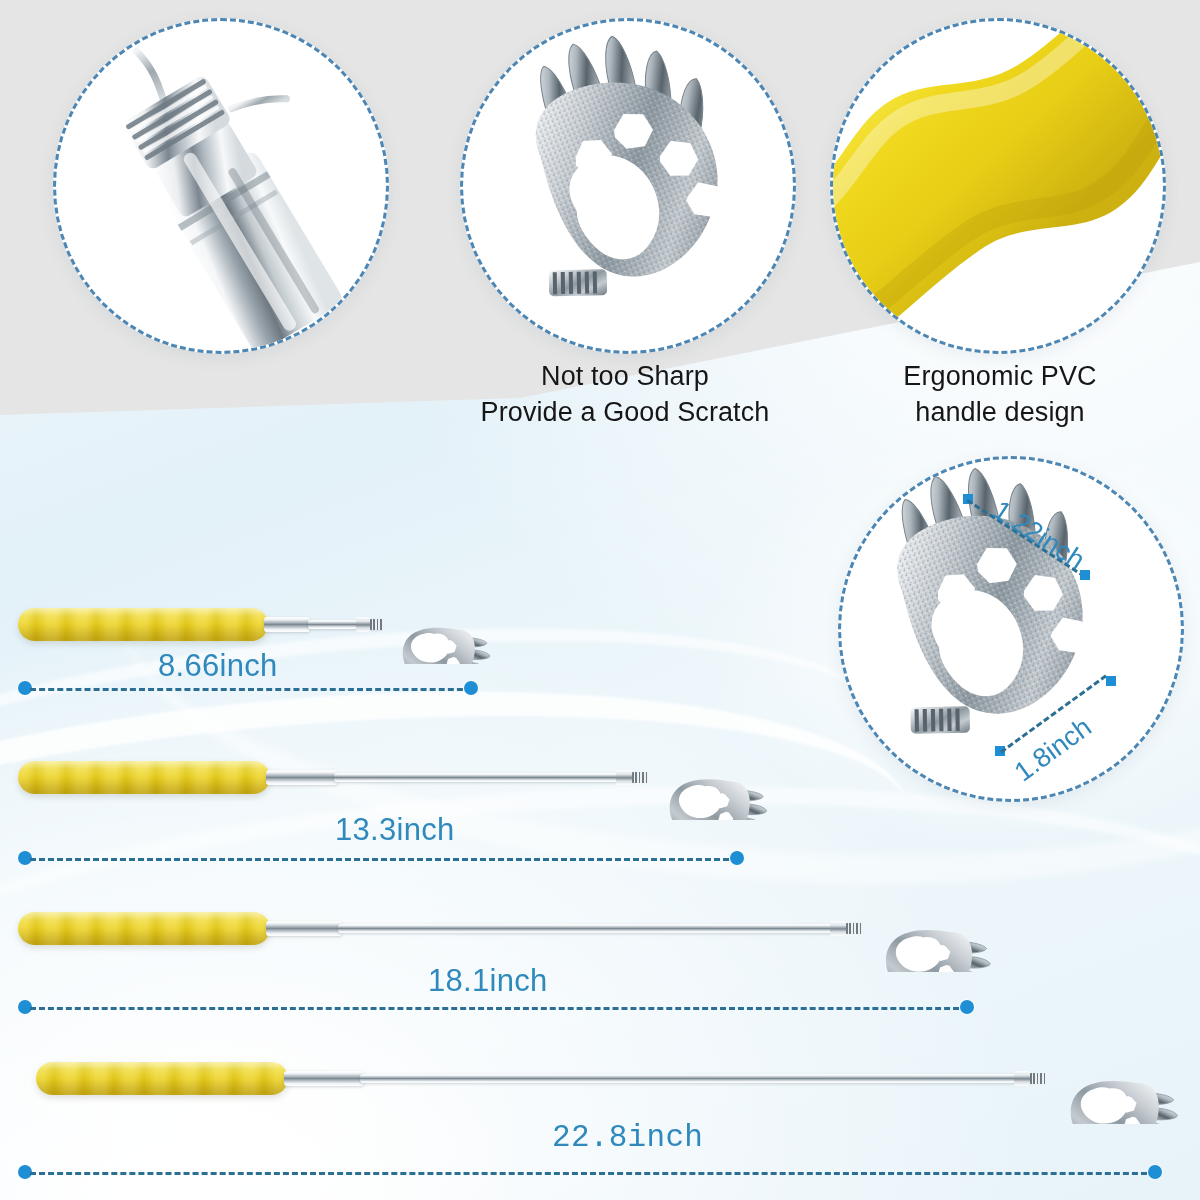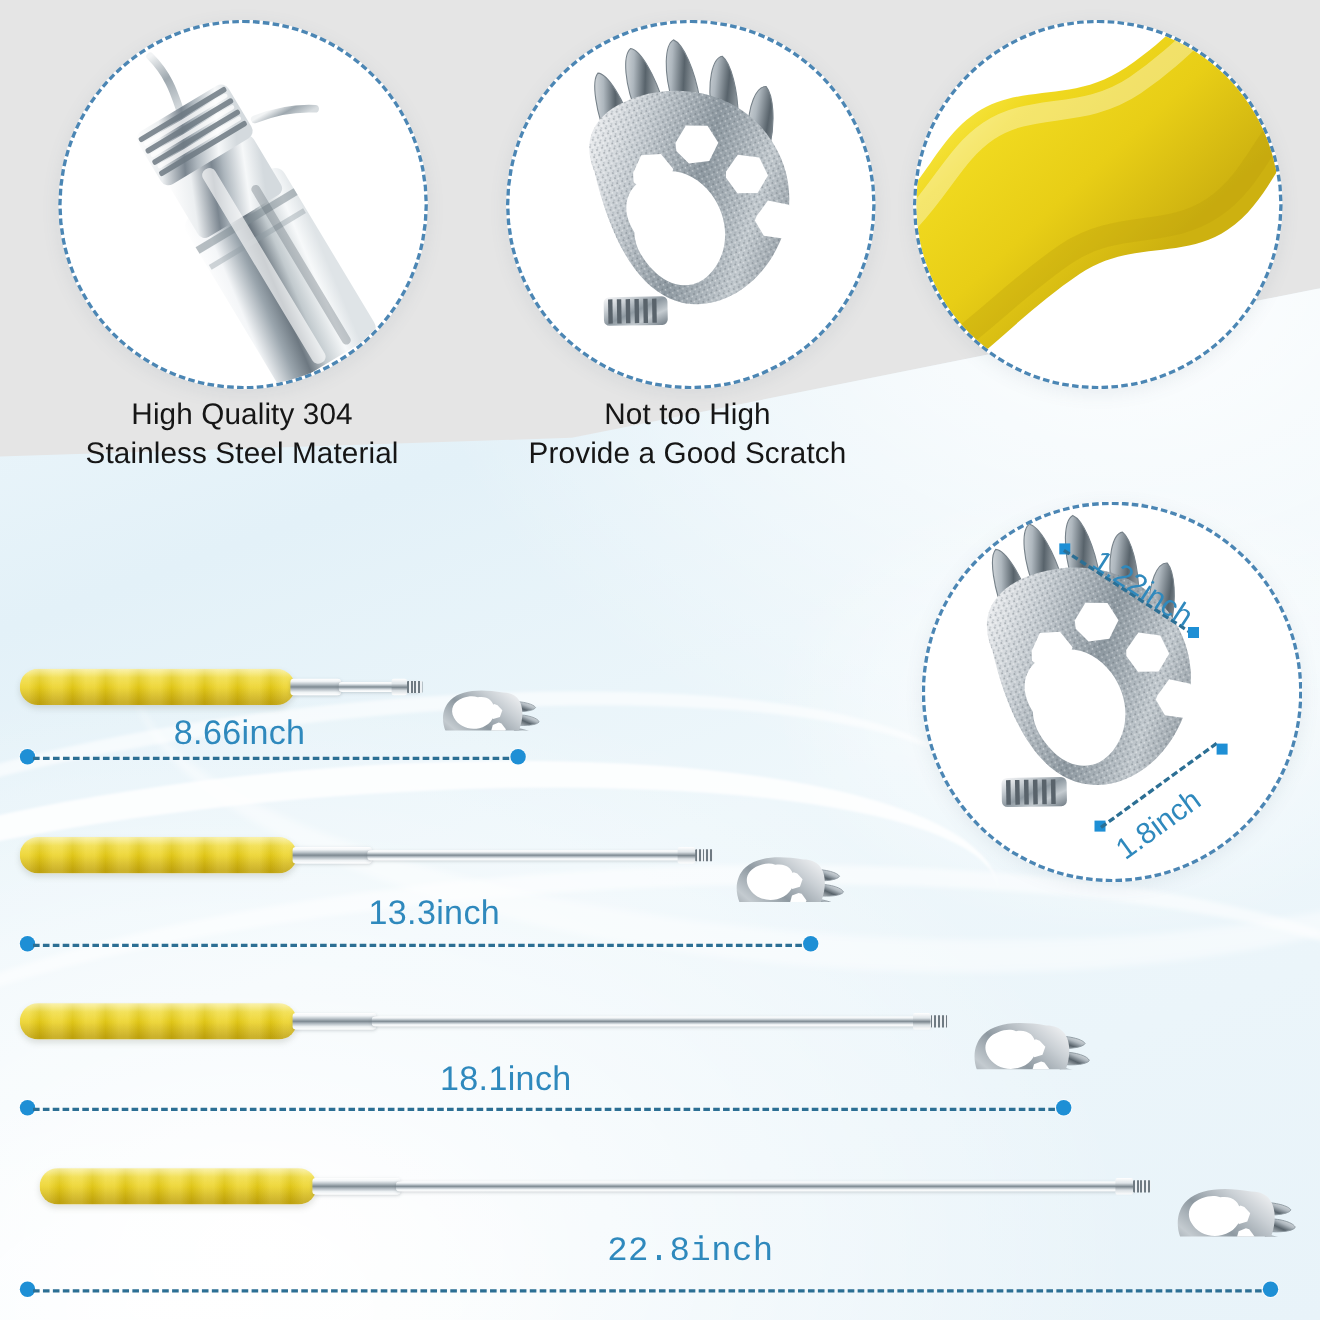--- a/index.html
+++ b/index.html
@@ -161,22 +161,20 @@
             <rect x="116" y="82" width="88" height="4" rx="2"></rect>
             <rect x="116" y="94" width="88" height="4" rx="2"></rect>
           </g>
         </g>
 
         <rect x="146" y="120" width="13" height="205" fill="#ffffff" opacity=".65" rx="6"></rect>
         <rect x="178" y="155" width="8" height="168" fill="#5f6a72" opacity=".35" rx="4"></rect>
       </g>
     </svg>
   </div>
-  <div class="feat-caption" style="left:60px; top:358px; width:320px;">High Quality 304
-Stainless Steel Material</div>
 
   <div class="feat-circle" style="left:460px; top:18px; width:330px; height:330px;">
     <svg class="paw-svg" width="330" height="330" viewBox="0 0 330 330">
       <defs>
         <linearGradient id="pawMetal" x1="0" y1="0" x2="1" y2="1">
           <stop offset="0%" stop-color="#fbfbfc"></stop>
           <stop offset="25%" stop-color="#c9cfd4"></stop>
           <stop offset="50%" stop-color="#8e99a1"></stop>
           <stop offset="72%" stop-color="#c4cbd0"></stop>
           <stop offset="100%" stop-color="#6f7a83"></stop>
@@ -238,21 +236,21 @@
             <rect x="64" y="234" width="4" height="22"></rect>
             <rect x="72" y="234" width="4" height="22"></rect>
             <rect x="80" y="234" width="4" height="22"></rect>
             <rect x="88" y="234" width="4" height="22"></rect>
             <rect x="96" y="234" width="4" height="22"></rect>
           </g>
         </g>
       </g>
     </svg>
   </div>
-  <div class="feat-caption" style="left:460px; top:358px; width:330px;">Not too High
+  <div class="feat-caption" style="left:460px; top:358px; width:330px;">Not too Sharp
 Provide a Good Scratch</div>
 
   <div class="feat-circle" style="left:830px; top:18px; width:330px; height:330px;">
     <svg width="330" height="330" viewBox="0 0 330 330">
       <defs>
         <linearGradient id="hy" x1="0" y1="0" x2="0.3" y2="1">
           <stop offset="0%" stop-color="#f7e84a"></stop>
           <stop offset="22%" stop-color="#f0d91f"></stop>
           <stop offset="58%" stop-color="#e8ce16"></stop>
           <stop offset="100%" stop-color="#cdb110"></stop>
@@ -265,20 +263,22 @@
                  C306,76 340,64 380,62
                  L380,214
                  C330,214 300,250 250,250
                  C200,250 172,208 116,208
                  C62,208 10,220 -40,222 Z" fill="url(#hy)"></path>
         <path d="M-40,88 C40,88 72,54 120,54 C168,54 196,94 254,94 C304,94 340,82 380,80" stroke="#ffffff" stroke-opacity=".35" stroke-width="18" fill="none"></path>
         <path d="M-40,198 C12,198 62,186 116,186 C172,186 200,226 250,226 C300,226 330,192 380,192" stroke="#b79b0c" stroke-opacity=".28" stroke-width="20" fill="none"></path>
       </g>
     </svg>
   </div>
+  <div class="feat-caption" style="left:845px; top:358px; width:310px;">Ergonomic PVC
+handle design</div>
 
   <div class="feat-circle" style="left:838px; top:456px; width:340px; height:340px;">
     <svg width="340" height="340" viewBox="0 0 340 340">
       <g transform="translate(-18,-6) scale(1.02)">
         <g transform="rotate(-23 165 165)">
           <g fill="url(#clawG)" stroke="#77828a" stroke-width="1">
             <path d="M118,86 C118,52 126,26 134,22 C142,26 146,52 144,84 Z"></path>
             <path d="M152,72 C152,40 161,16 170,13 C178,18 181,44 178,72 Z"></path>
             <path d="M186,74 C189,44 200,22 209,21 C216,28 216,54 210,80 Z"></path>
             <path d="M215,96 C222,68 235,50 244,52 C249,61 245,86 236,108 Z"></path>
@@ -418,21 +418,21 @@
           <path d="M174,108 l15,-11 l18,8 l3,18 l-14,12 l-18,-5 l-6,-15 Z"></path>
           <path d="M206,150 l16,-10 l17,10 l1,18 l-15,11 l-17,-7 l-4,-17 Z"></path>
           <path d="M216,198 l15,-9 l16,11 l-1,17 l-16,9 l-15,-9 l-2,-16 Z"></path>
         </g>
         <path d="M108,168 C104,144 116,128 138,126 C162,124 180,140 186,164
                  C192,190 182,216 160,228 C138,240 118,228 110,206
                  C104,190 104,178 108,168 Z" fill="#ffffff"></path>
       </g>
     </svg>
   </div>
-  <div class="dimlabel" style="left:400px; top:963px;">18.1inch</div>
+  <div class="dimlabel" style="left:428px; top:963px;">18.1inch</div>
   <div class="dot" style="left:18px; top:1000px;"></div>
   <div class="dimline" style="left:30px; top:1007px; width:938px;"></div>
   <div class="dot" style="left:960px; top:1000px;"></div>
 
   <div class="scratcher" style="left:18px; top:1048px; width:1150px; height:68px;">
     <div class="handle" style="left:18px; top:14px; width:252px; height:33px;"></div>
     <div class="rod-thick" style="left:266px; top:23px; width:80px; height:15px;"></div>
     <div class="rod-thin" style="left:342px; top:26px; width:672px; height:9px;"></div>
     <div class="collar" style="left:996px; top:23px; width:16px; height:15px;"></div>
     <div class="coil" style="left:1012px; top:25px; width:16px; height:11px;"></div>

